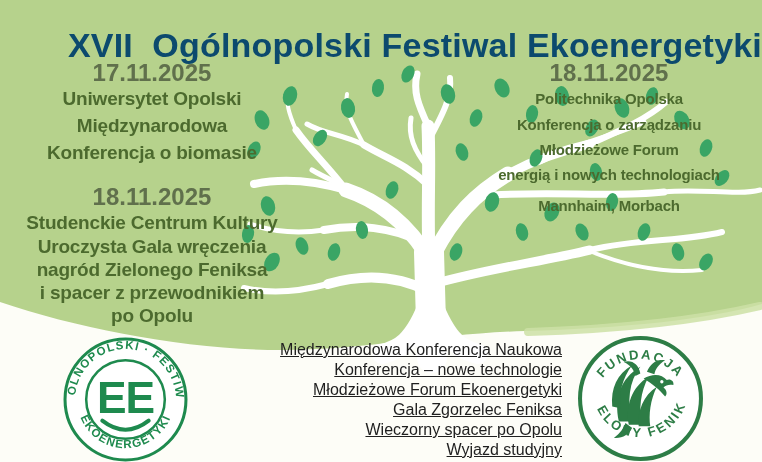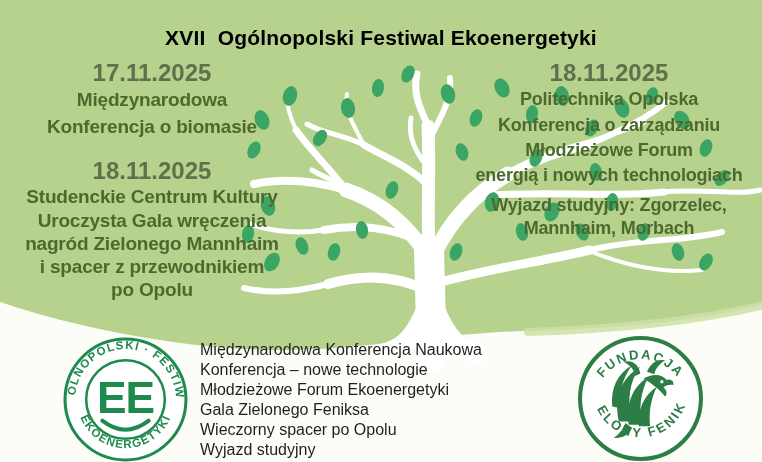--- a/index.html
+++ b/index.html
@@ -5,42 +5,42 @@
   html,body{margin:0;padding:0;}
   body{
     width:762px;height:462px;position:relative;overflow:hidden;
     background:#fdfdf7;
     font-family:"Liberation Sans", sans-serif;
   }
   .bg-svg{position:absolute;left:0;top:0;width:762px;height:462px;z-index:0;}
   .layer{position:absolute;z-index:2;}
 
   .title{
-    left:0;top:26px;width:762px;text-align:center;
-    font-size:21px;font-weight:bold;color:#000000;
+    left:0;top:26px;width:762px;text-align:right;
+    font-size:34px;font-weight:bold;color:#0c4a6e;
     white-space:pre;letter-spacing:.2px;
   }
   .col{position:absolute;z-index:2;text-align:center;font-weight:bold;}
   .col .row{white-space:nowrap;}
   .date{color:#60704c;font-size:24px;}
   .gtxt{color:#4c6a2e;font-size:19px;letter-spacing:-0.2px;}
   .col-left{left:4px;top:60px;width:296px;}
   .col-right{left:458px;top:60px;width:302px;font-size:18px;}
-  .col-right .gtxt{font-size:18px;}
+  .col-right .gtxt{font-size:15px;}
   .h26{height:26px;line-height:26px;}
   .h27{height:27px;line-height:27px;}
   .h25{height:25px;line-height:25px;text-align:center;}
   .h24{height:24px;line-height:24px;}
   .h23{height:23px;line-height:23px;}
   .sp18{height:18px;}
   .sp6{height:6px;}
 
   .summary{
-    left:200px;top:340px;width:362px;text-align:left;
-    color:#1f1f1f;font-size:16px;
+    left:200px;top:340px;width:362px;text-align:right;
+    color:#1f1f1f;font-size:16px;text-decoration:underline;
   }
   .summary .row{height:20px;line-height:20px;white-space:nowrap;}
 
   .logo{position:absolute;z-index:2;}
   .logo-festival{left:62px;top:336px;}
   .logo-feniks{left:576px;top:334px;}
 </style>
 </head>
 <body>
 
@@ -121,47 +121,47 @@
     <ellipse cx="456" cy="252" rx="6" ry="9" transform="rotate(18 456 252)"></ellipse>
     <ellipse cx="596" cy="172" rx="6" ry="9" transform="rotate(-12 596 172)"></ellipse>
     <ellipse cx="536" cy="158" rx="6" ry="9" transform="rotate(22 536 158)"></ellipse>
   </g>
 </svg>
 
 <div class="layer title">XVII  Ogólnopolski Festiwal Ekoenergetyki</div>
 
 <div class="col col-left">
   <div class="row h26 date">17.11.2025</div>
+  <div class="row h26 gtxt">Uniwersytet Opolski</div>
   <div class="row h27 gtxt">Międzynarodowa</div>
   <div class="row h27 gtxt">Konferencja o biomasie</div>
   <div class="sp18"></div>
   <div class="row h26 date">18.11.2025</div>
   <div class="row h25 gtxt">Studenckie Centrum Kultury</div>
   <div class="row h23 gtxt">Uroczysta Gala wręczenia</div>
-  <div class="row h23 gtxt">nagród Zielonego Mannhaim</div>
+  <div class="row h23 gtxt">nagród Zielonego Feniksa</div>
   <div class="row h23 gtxt">i spacer z przewodnikiem</div>
   <div class="row h23 gtxt">po Opolu</div>
 </div>
 
 <div class="col col-right">
   <div class="row h26 date">18.11.2025</div>
   <div class="row h26 gtxt">Politechnika Opolska</div>
   <div class="row h26 gtxt">Konferencja o zarządzaniu</div>
   <div class="row h24 gtxt">Młodzieżowe Forum</div>
   <div class="row h26 gtxt">energią i nowych technologiach</div>
   <div class="sp6"></div>
-  <div class="row h23 gtxt">Wyjazd studyjny: Zgorzelec,</div>
   <div class="row h23 gtxt">Mannhaim, Morbach</div>
 </div>
 
 <div class="layer summary">
   <div class="row">Międzynarodowa Konferencja Naukowa</div>
   <div class="row">Konferencja – nowe technologie</div>
   <div class="row">Młodzieżowe Forum Ekoenergetyki</div>
-  <div class="row">Gala Zielonego Feniksa</div>
+  <div class="row">Gala Zgorzelec Feniksa</div>
   <div class="row">Wieczorny spacer po Opolu</div>
   <div class="row">Wyjazd studyjny</div>
 </div>
 
 <svg class="logo logo-festival" width="127" height="127" viewBox="0 0 126 126" xmlns="http://www.w3.org/2000/svg">
   <defs>
     <path id="fest-top" d="M 13,63 A 50,50 0 1 1 113,63"></path>
     <path id="fest-bottom" d="M 17,77 A 48,48 0 0 0 109,77"></path>
   </defs>
   <circle cx="63" cy="63" r="60" fill="#ffffff" stroke="#1e8a4e" stroke-width="3"></circle>

